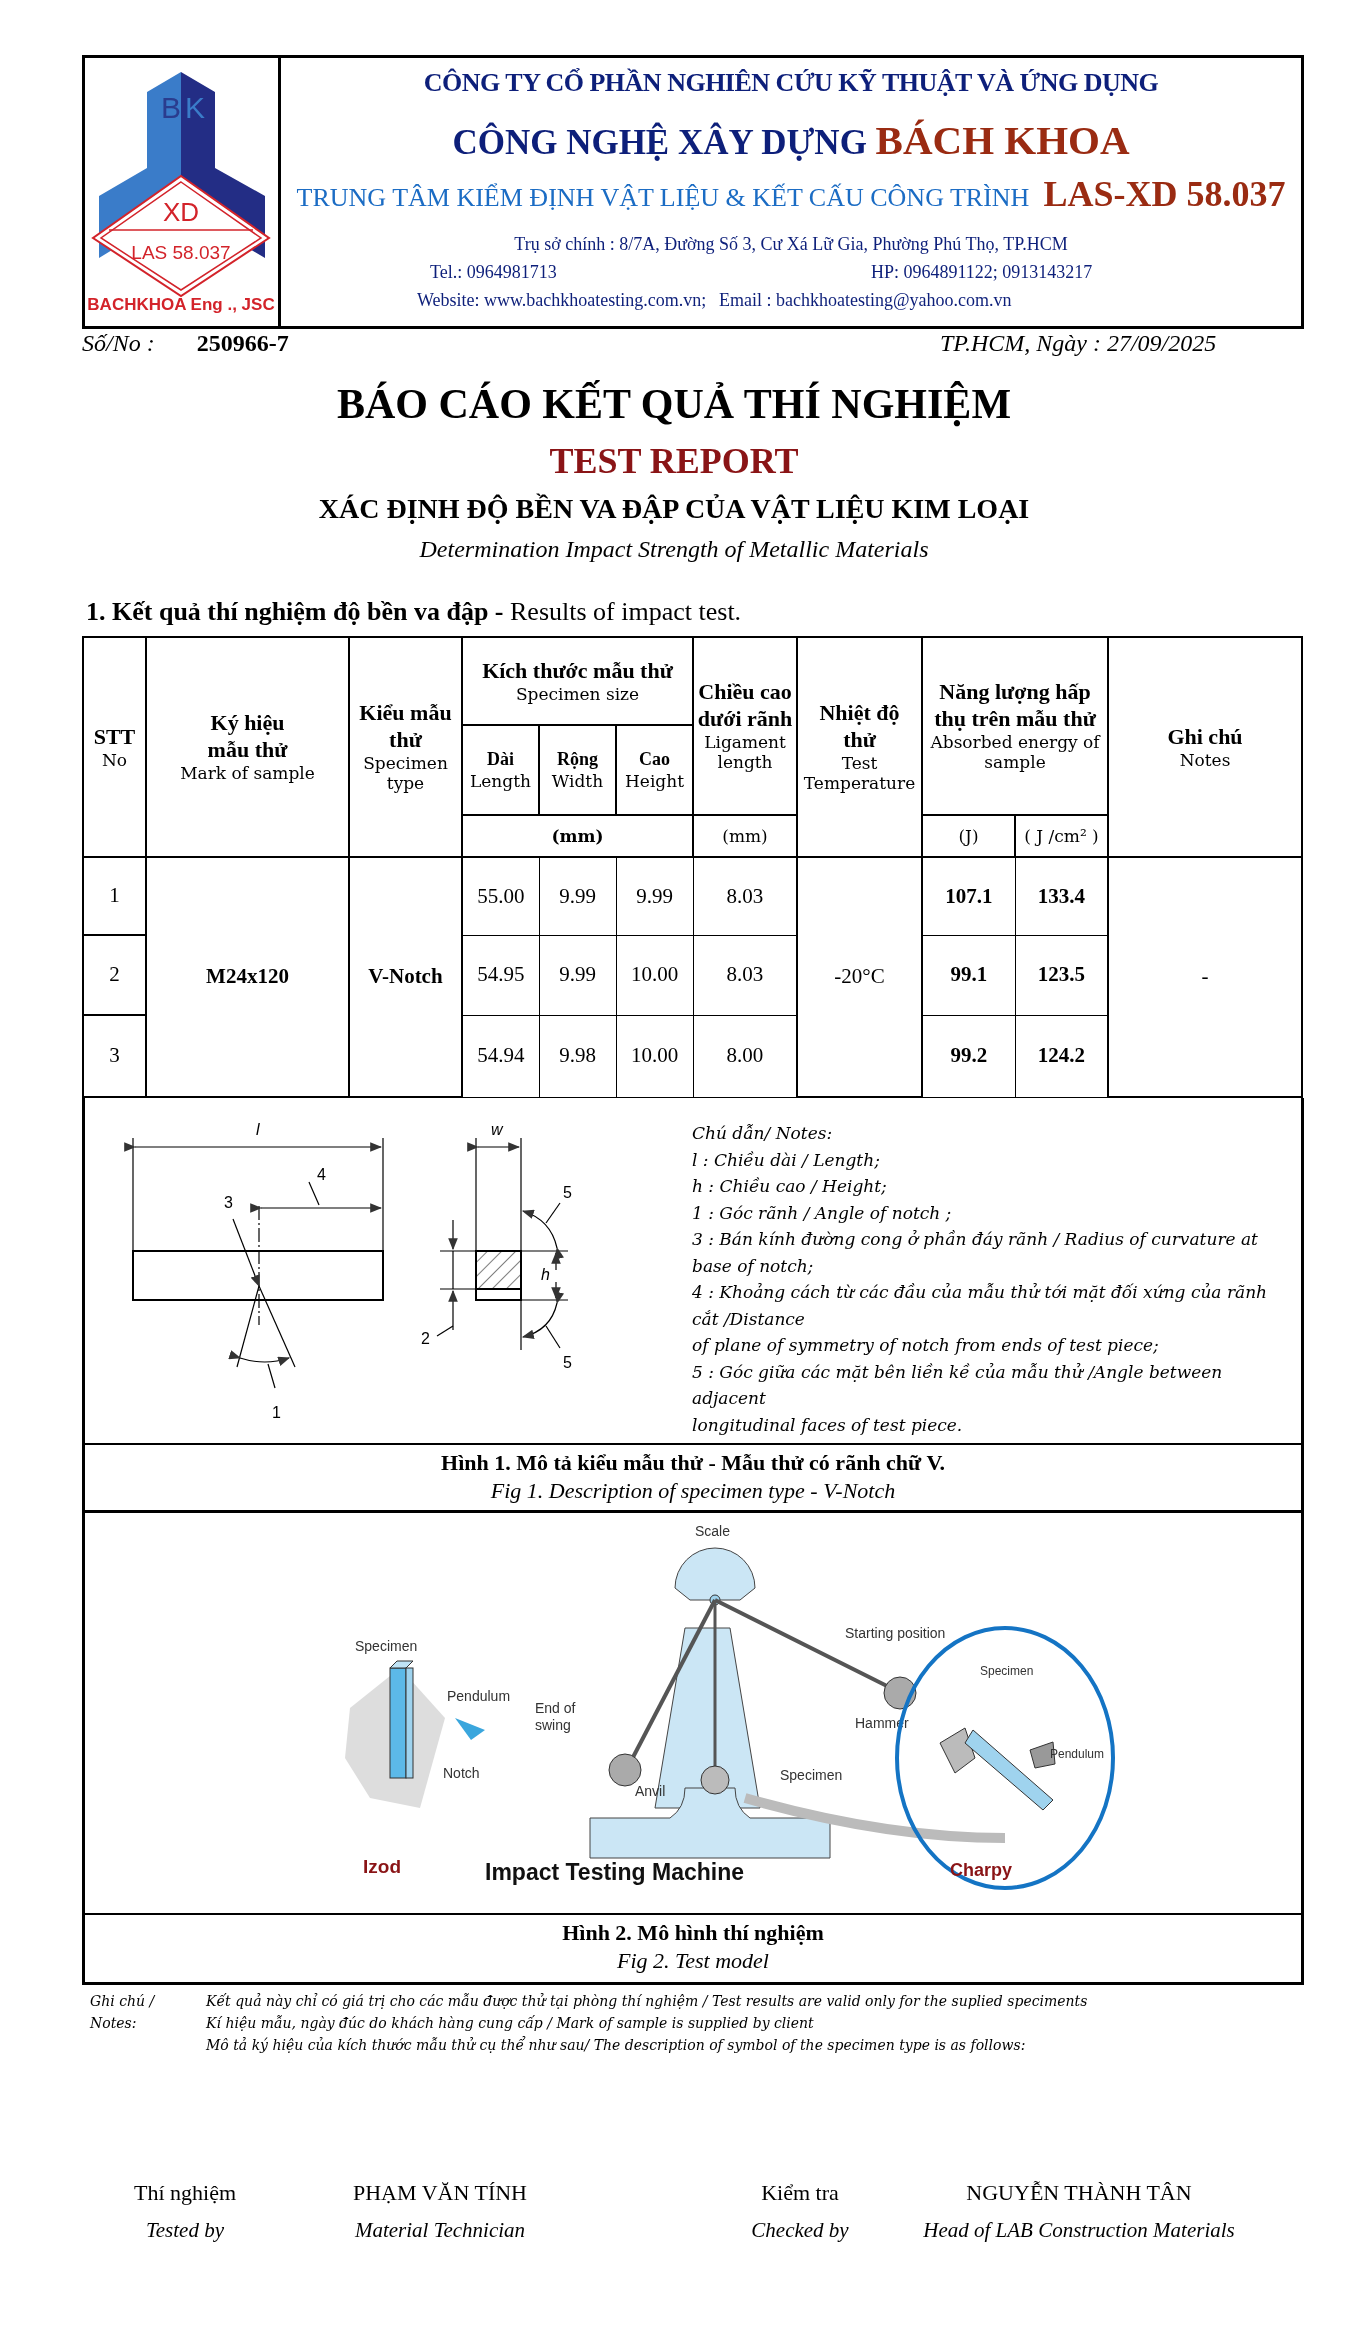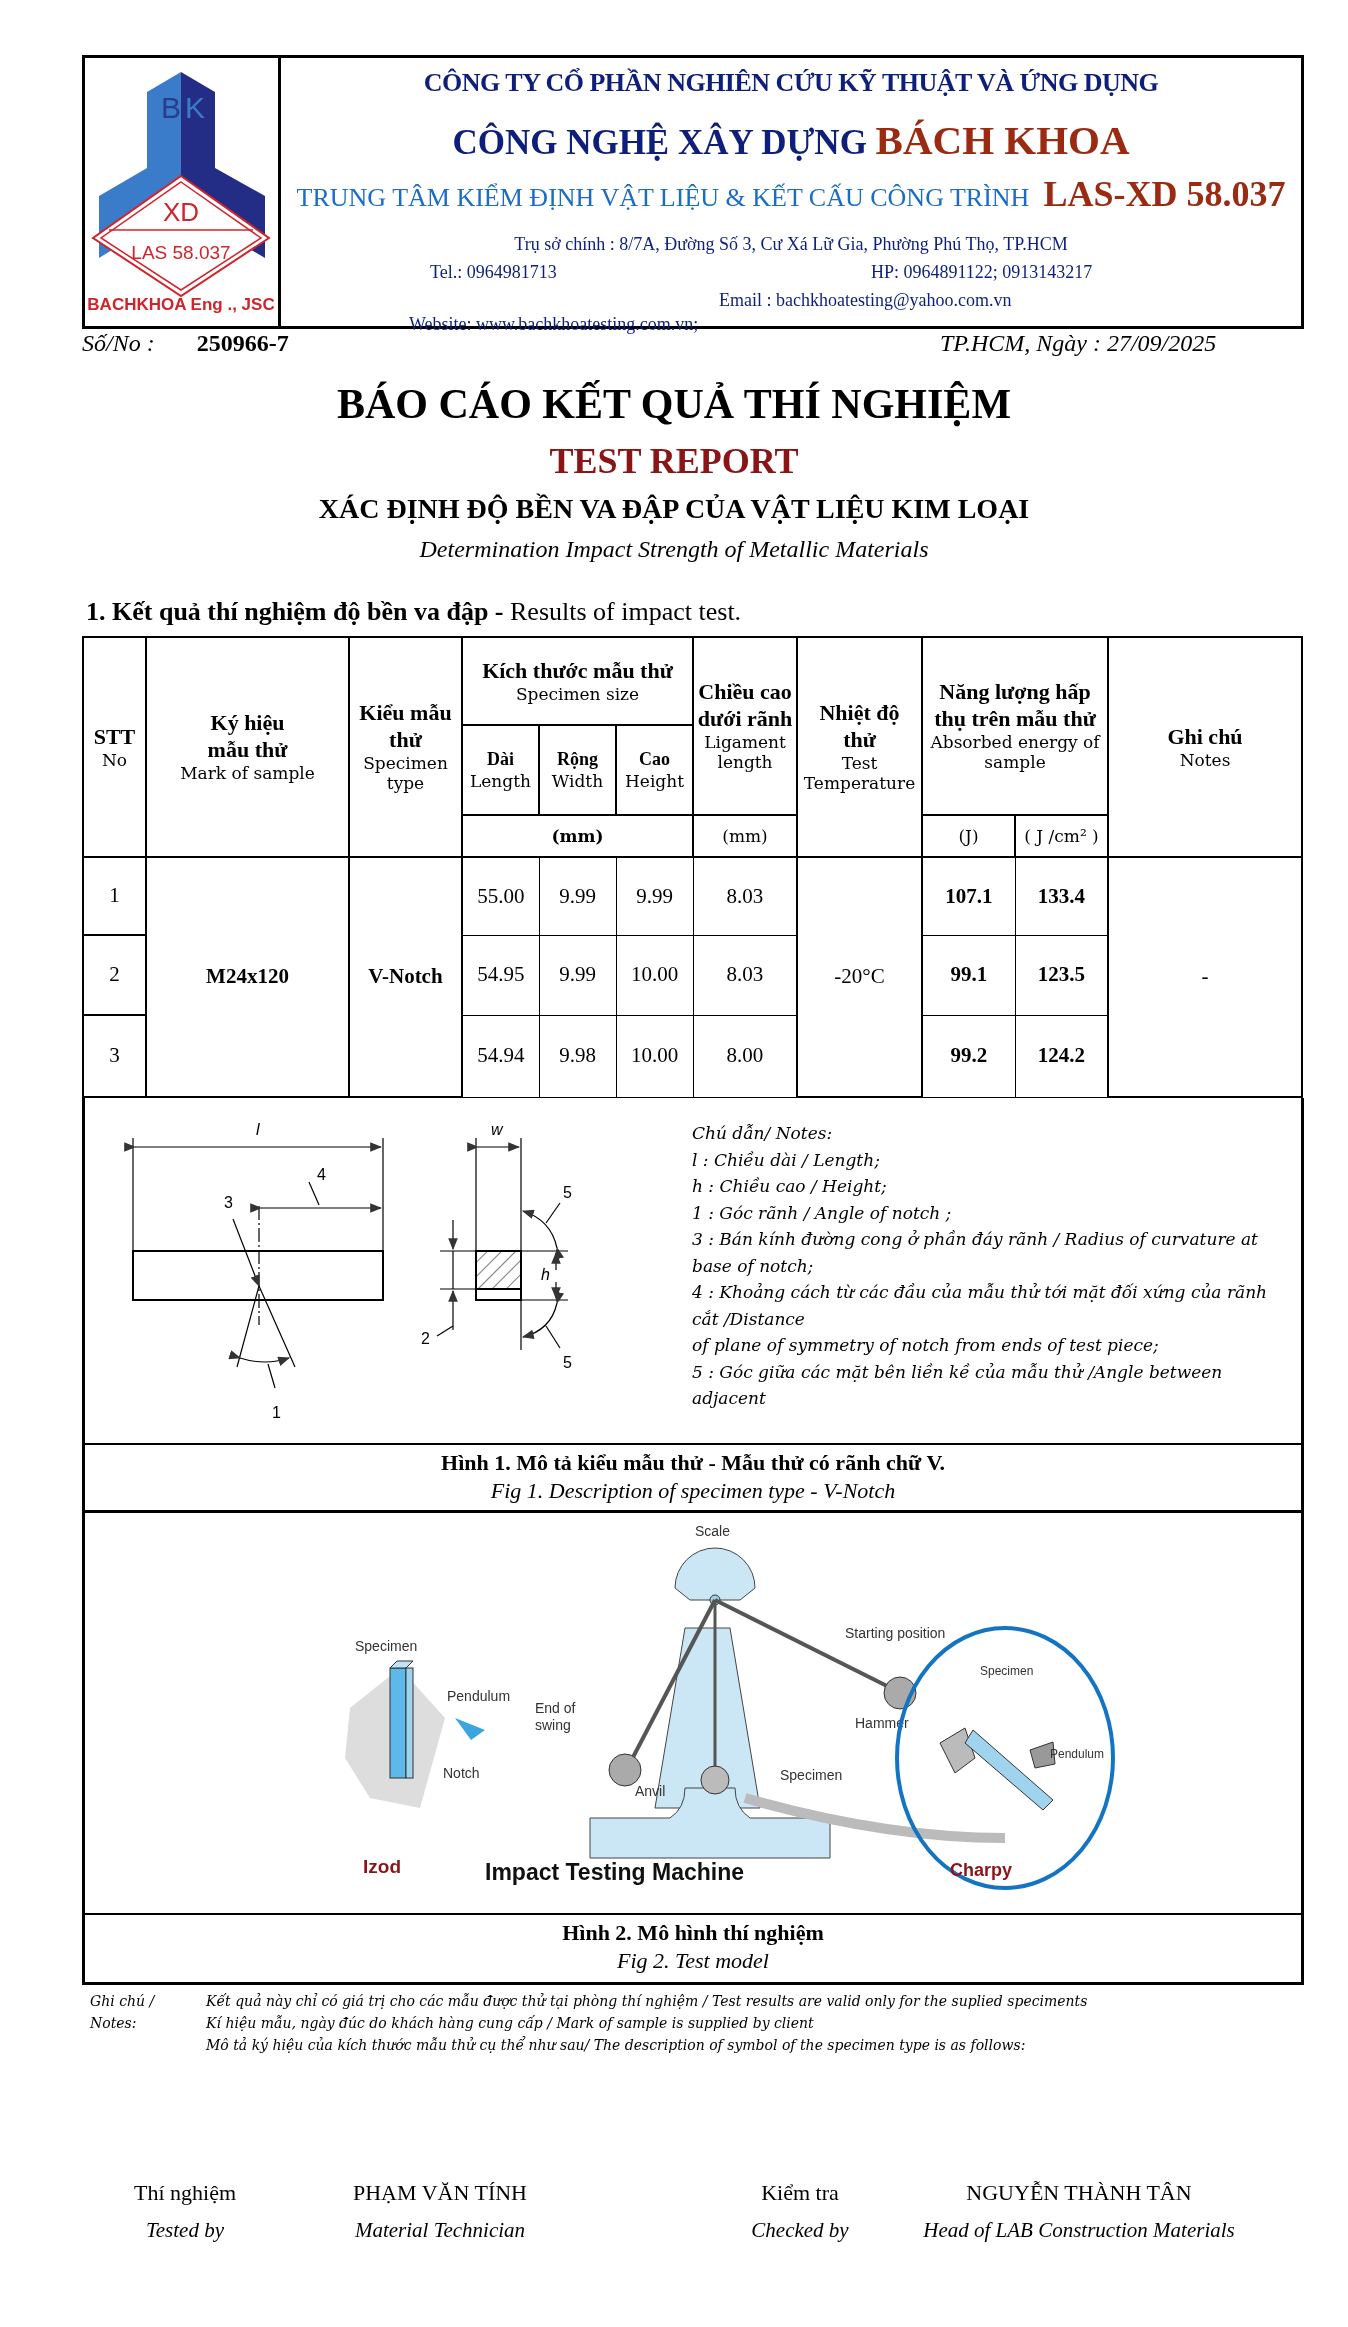--- a/index.html
+++ b/index.html
@@ -72,21 +72,21 @@
     <div class="co2">
       <span>CÔNG NGHỆ XÂY DỰNG</span>
       <span class="brand">BÁCH KHOA</span>
     </div>
     <div class="co3">
       <span>TRUNG TÂM KIỂM ĐỊNH VẬT LIỆU &amp; KẾT CẤU CÔNG TRÌNH</span><span class="las">LAS-XD 58.037</span>
     </div>
     <div class="addr" style="left:0;right:0;top:176px;text-align:center;">Trụ sở chính : 8/7A, Đường Số 3, Cư Xá Lữ Gia, Phường Phú Thọ, TP.HCM</div>
     <div class="addr" style="left:149px;top:204px;">Tel.: 0964981713</div>
     <div class="addr" style="left:590px;top:204px;">HP: 0964891122; 0913143217</div>
-    <div class="addr" style="left:128px;top:232px;margin-top:24px;">Website: www.bachkhoatesting.com.vn;</div>
+    <div class="addr" style="left:136px;top:232px;">Website: www.bachkhoatesting.com.vn;</div>
     <div class="addr" style="left:438px;top:232px;">Email : bachkhoatesting@yahoo.com.vn</div>
   </div>
 </div>
 
 <div class="docno">
   <span>Số/No :</span><b>250966-7</b>
 </div>
 <div class="date">
   <span>TP.HCM, Ngày :</span> <span>27/09/2025</span>
 </div>
@@ -272,20 +272,21 @@
 
   <div class="notes">
     <div>Chú dẫn/ Notes:</div>
     <div>l : Chiều dài / Length;</div>
     <div>h : Chiều cao / Height;</div>
     <div>1 : Góc rãnh / Angle of notch ;</div>
     <div>3 : Bán kính đường cong ở phần đáy rãnh / Radius of curvature at base of notch;</div>
     <div>4 : Khoảng cách từ các đầu của mẫu thử tới mặt đối xứng của rãnh cắt /Distance</div>
     <div>of plane of symmetry of notch from ends of test piece;</div>
     <div>5 : Góc giữa các mặt bên liền kề của mẫu thử /Angle between adjacent</div>
+    <div>longitudinal faces of test piece.</div>
   </div>
 
   <div class="figsep1"></div>
   <div class="cap1" style="top:352px">Hình 1. Mô tả kiểu mẫu thử - Mẫu thử có rãnh chữ V.</div>
   <div class="cap2" style="top:380px">Fig 1. Description of specimen type - V-Notch</div>
   <div class="figsep2"></div>
 
   <svg class="abs" style="left:240px;top:420px" width="820" height="392" viewBox="0 0 820 392">
     <g font-family="Liberation Sans, sans-serif" font-size="14" fill="#333">
 

